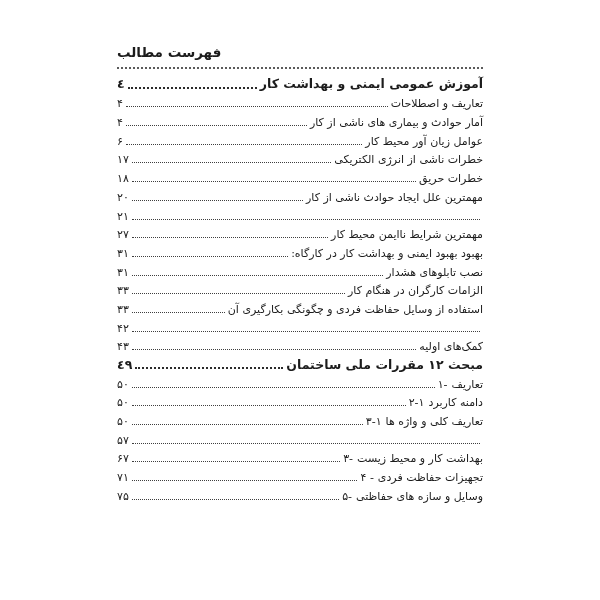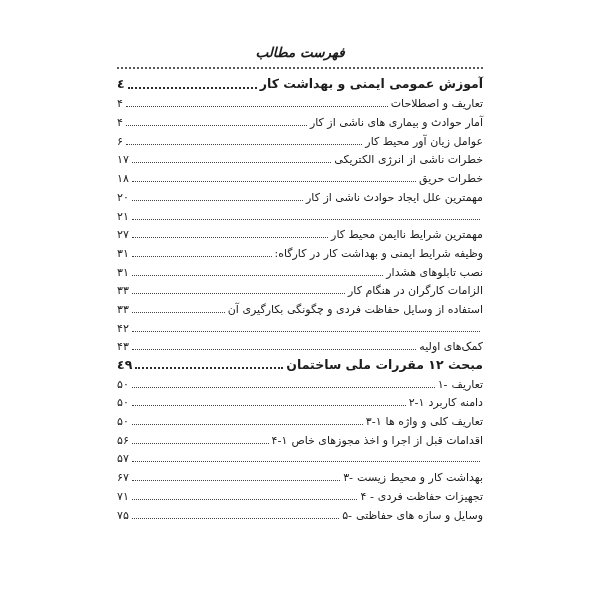--- a/index.html
+++ b/index.html
@@ -9,26 +9,25 @@
     font-family:"DejaVu Sans", sans-serif;
     color:#1c1c1c;
     position:relative;
     overflow:hidden;
   }
   .page{
     position:absolute;
     left:117px; right:117px; top:44px;
   }
   .toc-title{
-    text-align:center;
+    text-align:left;
     font-size:13.5px;
     font-weight:bold;
     margin:0 0 7px 0;
     letter-spacing:0;
-    font-style:italic;
   }
   .title-sep{
     border:none;
     border-top:2px dotted #5a5a5a;
     margin:0 0 6px 0;
     height:0;
   }
   .toc-list{width:100%;}
   .row{
     height:18.7px;
@@ -141,21 +140,21 @@
         <span class="pg">۲۷</span>
         <span class="leader"></span>
         <span class="title">
           <span class="words" dir="rtl">مهمترین شرایط ناایمن محیط کار</span>
         </span>
       </div>
       <div class="row">
         <span class="pg">۳۱</span>
         <span class="leader"></span>
         <span class="title">
-          <span class="words" dir="rtl">وظیفه شرایط ایمنی و بهداشت کار در کارگاه:</span>
+          <span class="words" dir="rtl">بهبود بهبود ایمنی و بهداشت کار در کارگاه:</span>
         </span>
       </div>
       <div class="row">
         <span class="pg">۳۱</span>
         <span class="leader"></span>
         <span class="title">
           <span class="words" dir="rtl">نصب تابلوهای هشدار</span>
         </span>
       </div>
       <div class="row">
@@ -205,28 +204,20 @@
           <span class="num">۲-۱</span>
           <span class="words" dir="rtl">دامنه کاربرد</span>
         </span>
       </div>
       <div class="row">
         <span class="pg">۵۰</span>
         <span class="leader"></span>
         <span class="title">
           <span class="num">۳-۱</span>
           <span class="words" dir="rtl">تعاریف کلی و واژه ها</span>
-        </span>
-      </div>
-      <div class="row">
-        <span class="pg">۵۶</span>
-        <span class="leader"></span>
-        <span class="title">
-          <span class="num">۴-۱</span>
-          <span class="words" dir="rtl">اقدامات قبل از اجرا و اخذ مجوزهای خاص</span>
         </span>
       </div>
       <div class="row">
         <span class="pg">۵۷</span>
         <span class="leader"></span>
       </div>
       <div class="row">
         <span class="pg">۶۷</span>
         <span class="leader"></span>
         <span class="title">

